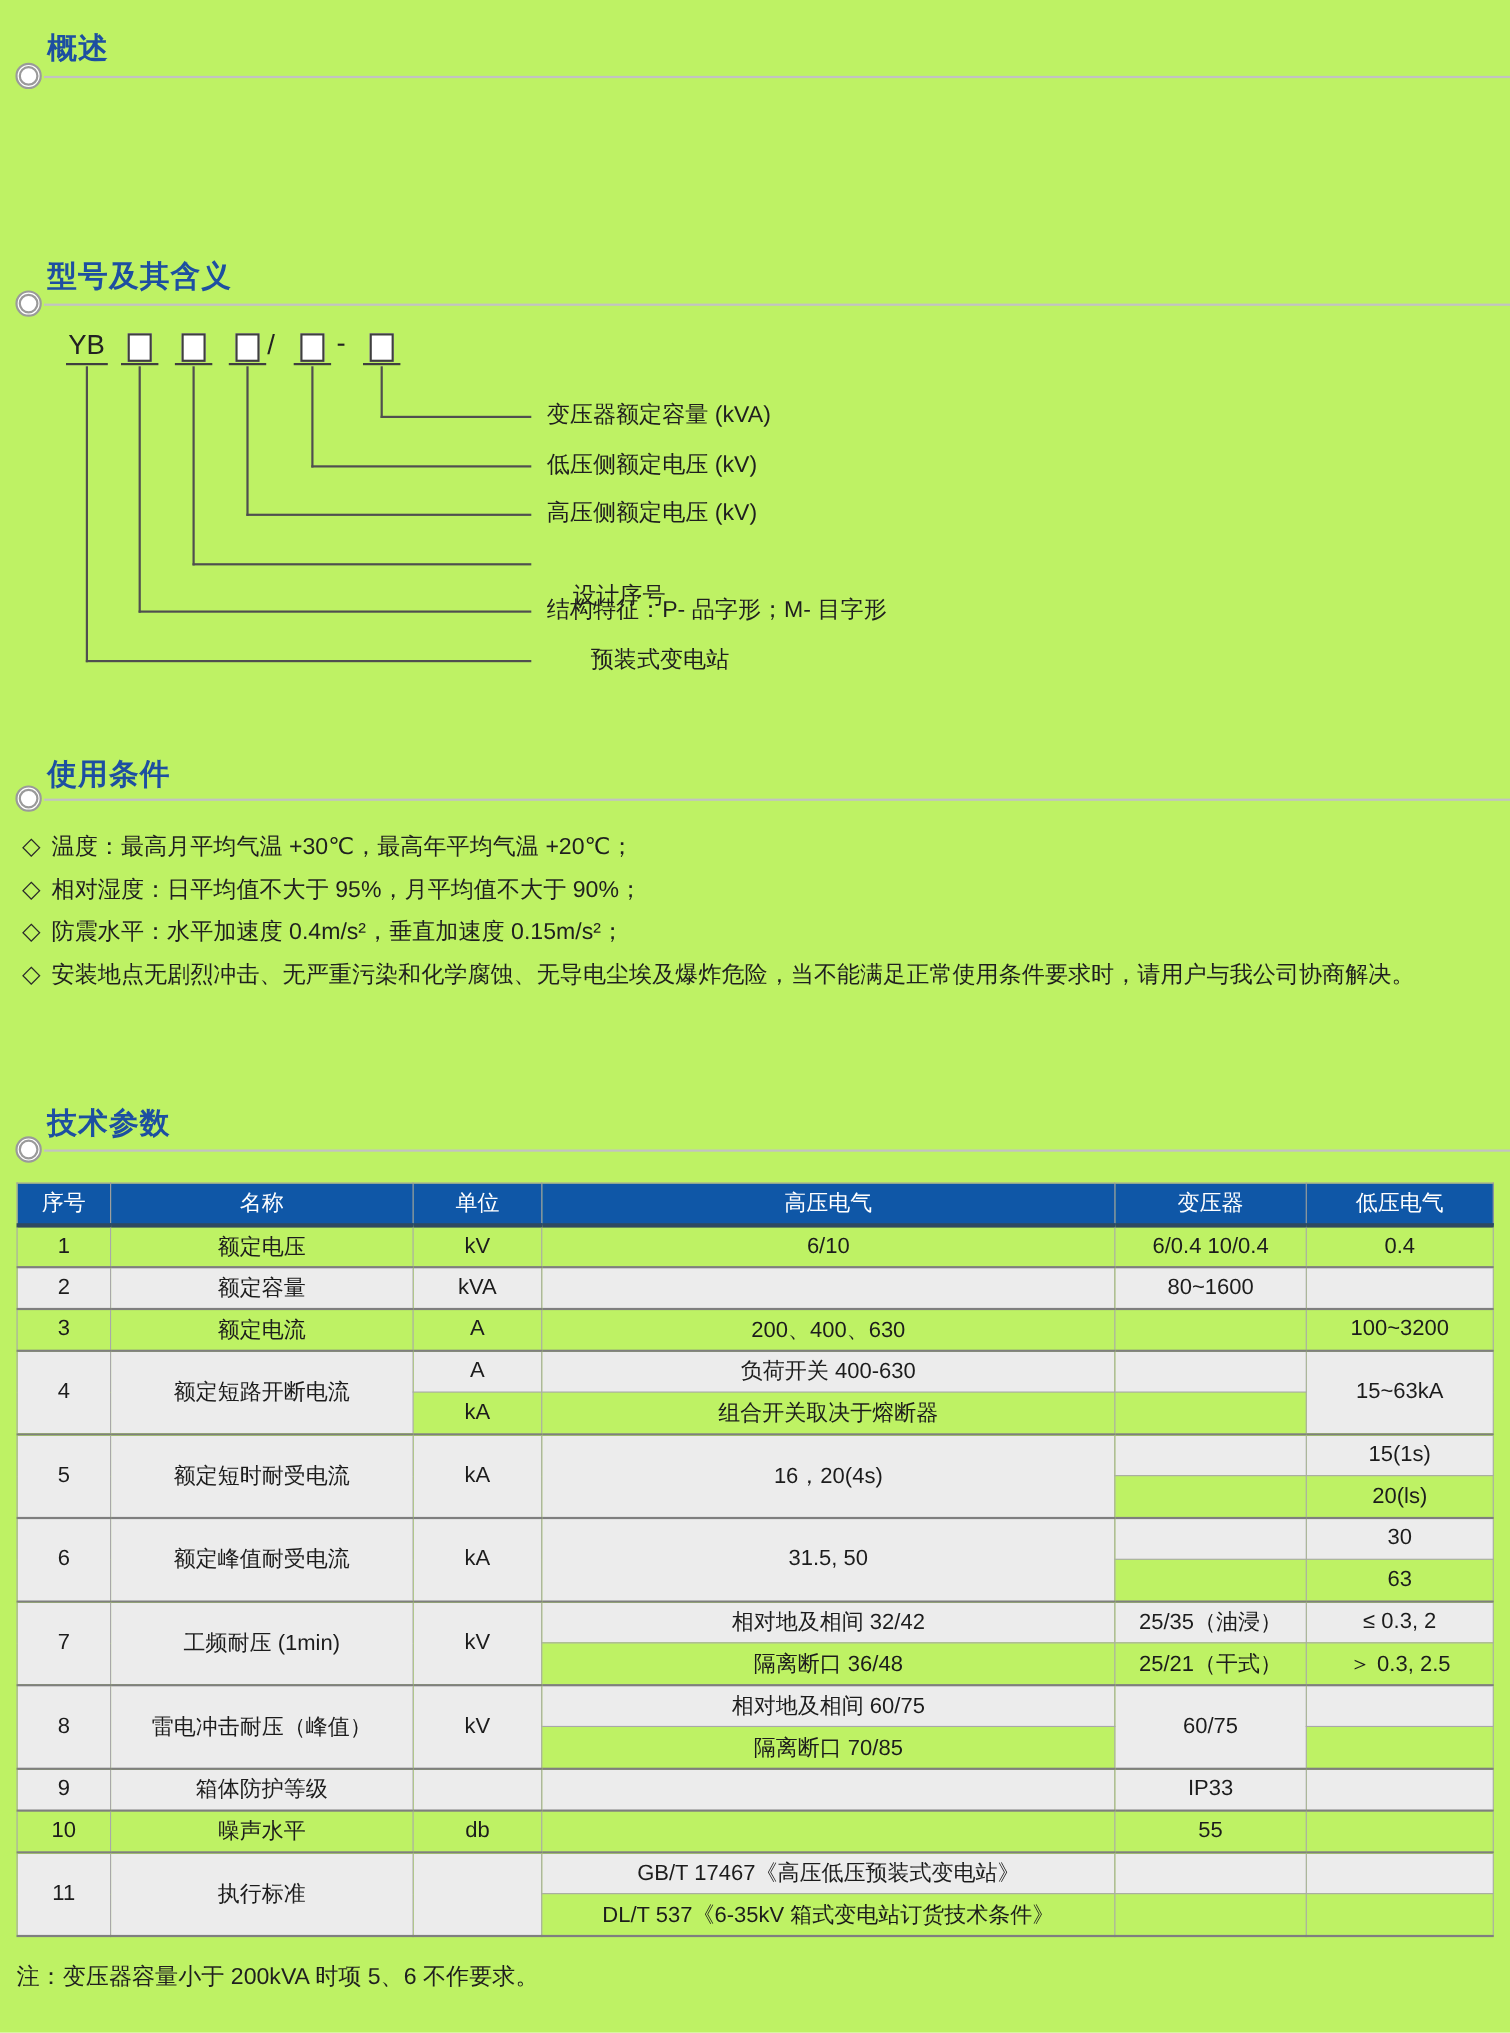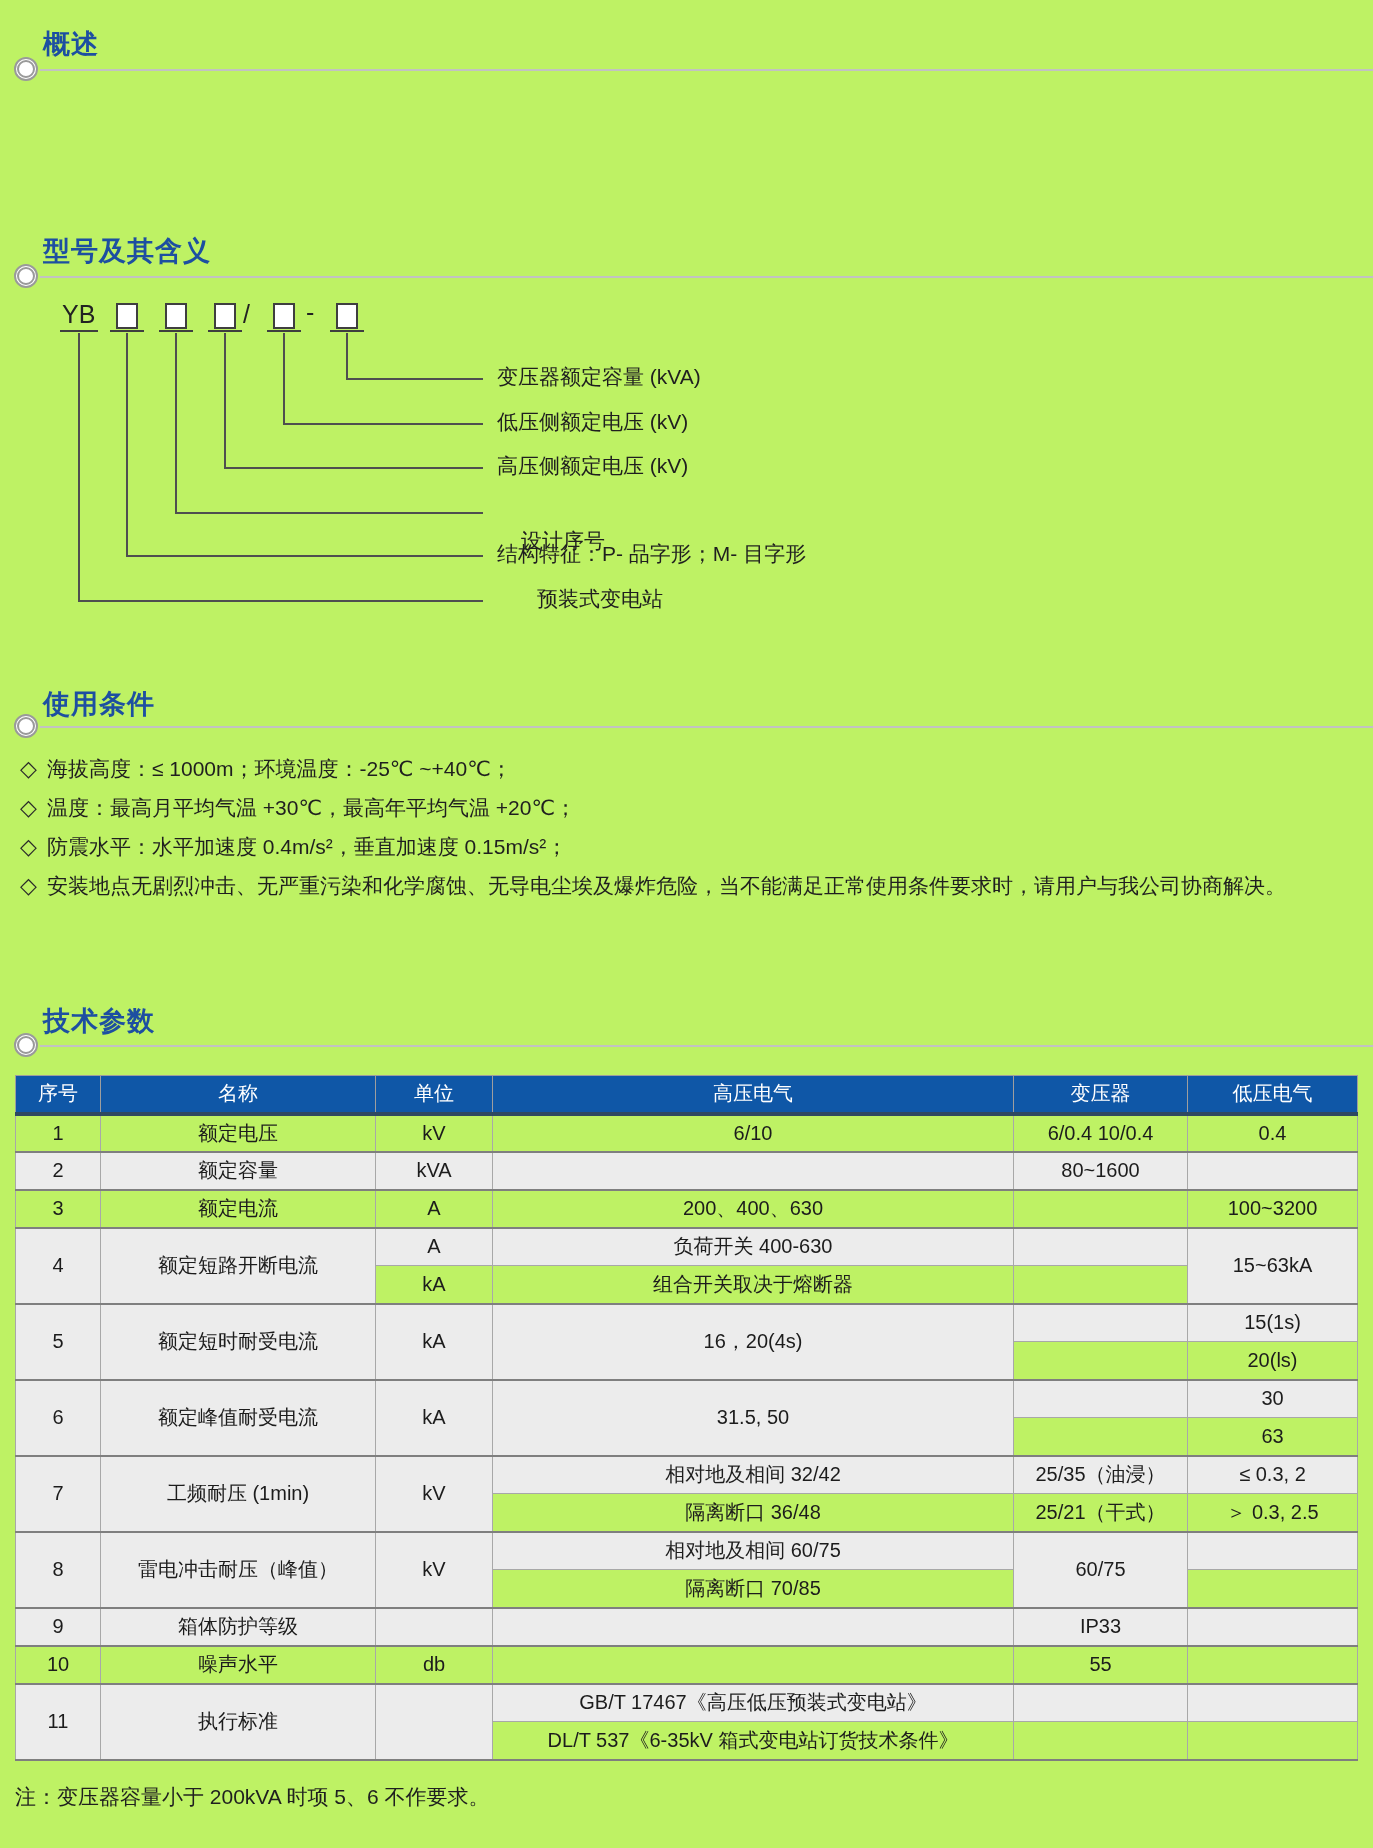--- a/index.html
+++ b/index.html
@@ -76,22 +76,22 @@
     <span class="code-label" style="top:527px;margin-left:24px;">设计序号</span>
     <span class="code-label" style="top:540px;">结构特征：P- 品字形；M- 目字形</span>
     <span class="code-label" style="top:585px;margin-left:40px;">预装式变电站</span>
   </div>
 
   <div class="sec-title" style="top:686px;">使用条件</div>
   <div class="rule" style="top:726px;"></div>
   <div class="ring" style="top:714px;"></div>
 
   <div class="cond-list">
-    <div class="cond"><span class="diamond">◇</span><span>海拔高度：≤ 1000m；环境温度：-25℃ ~+40℃；</span></div>
     <div class="cond"><span class="diamond">◇</span><span>温度：最高月平均气温 +30℃，最高年平均气温 +20℃；</span></div>
+    <div class="cond"><span class="diamond">◇</span><span>相对湿度：日平均值不大于 95%，月平均值不大于 90%；</span></div>
     <div class="cond"><span class="diamond">◇</span><span>防震水平：水平加速度 0.4m/s²，垂直加速度 0.15m/s²；</span></div>
     <div class="cond"><span class="diamond">◇</span><span>安装地点无剧烈冲击、无严重污染和化学腐蚀、无导电尘埃及爆炸危险，当不能满足正常使用条件要求时，请用户与我公司协商解决。</span></div>
   </div>
 
   <div class="sec-title" style="top:1003px;">技术参数</div>
   <div class="rule" style="top:1045px;"></div>
   <div class="ring" style="top:1033px;"></div>
 
   <table class="specs">
     <colgroup>

